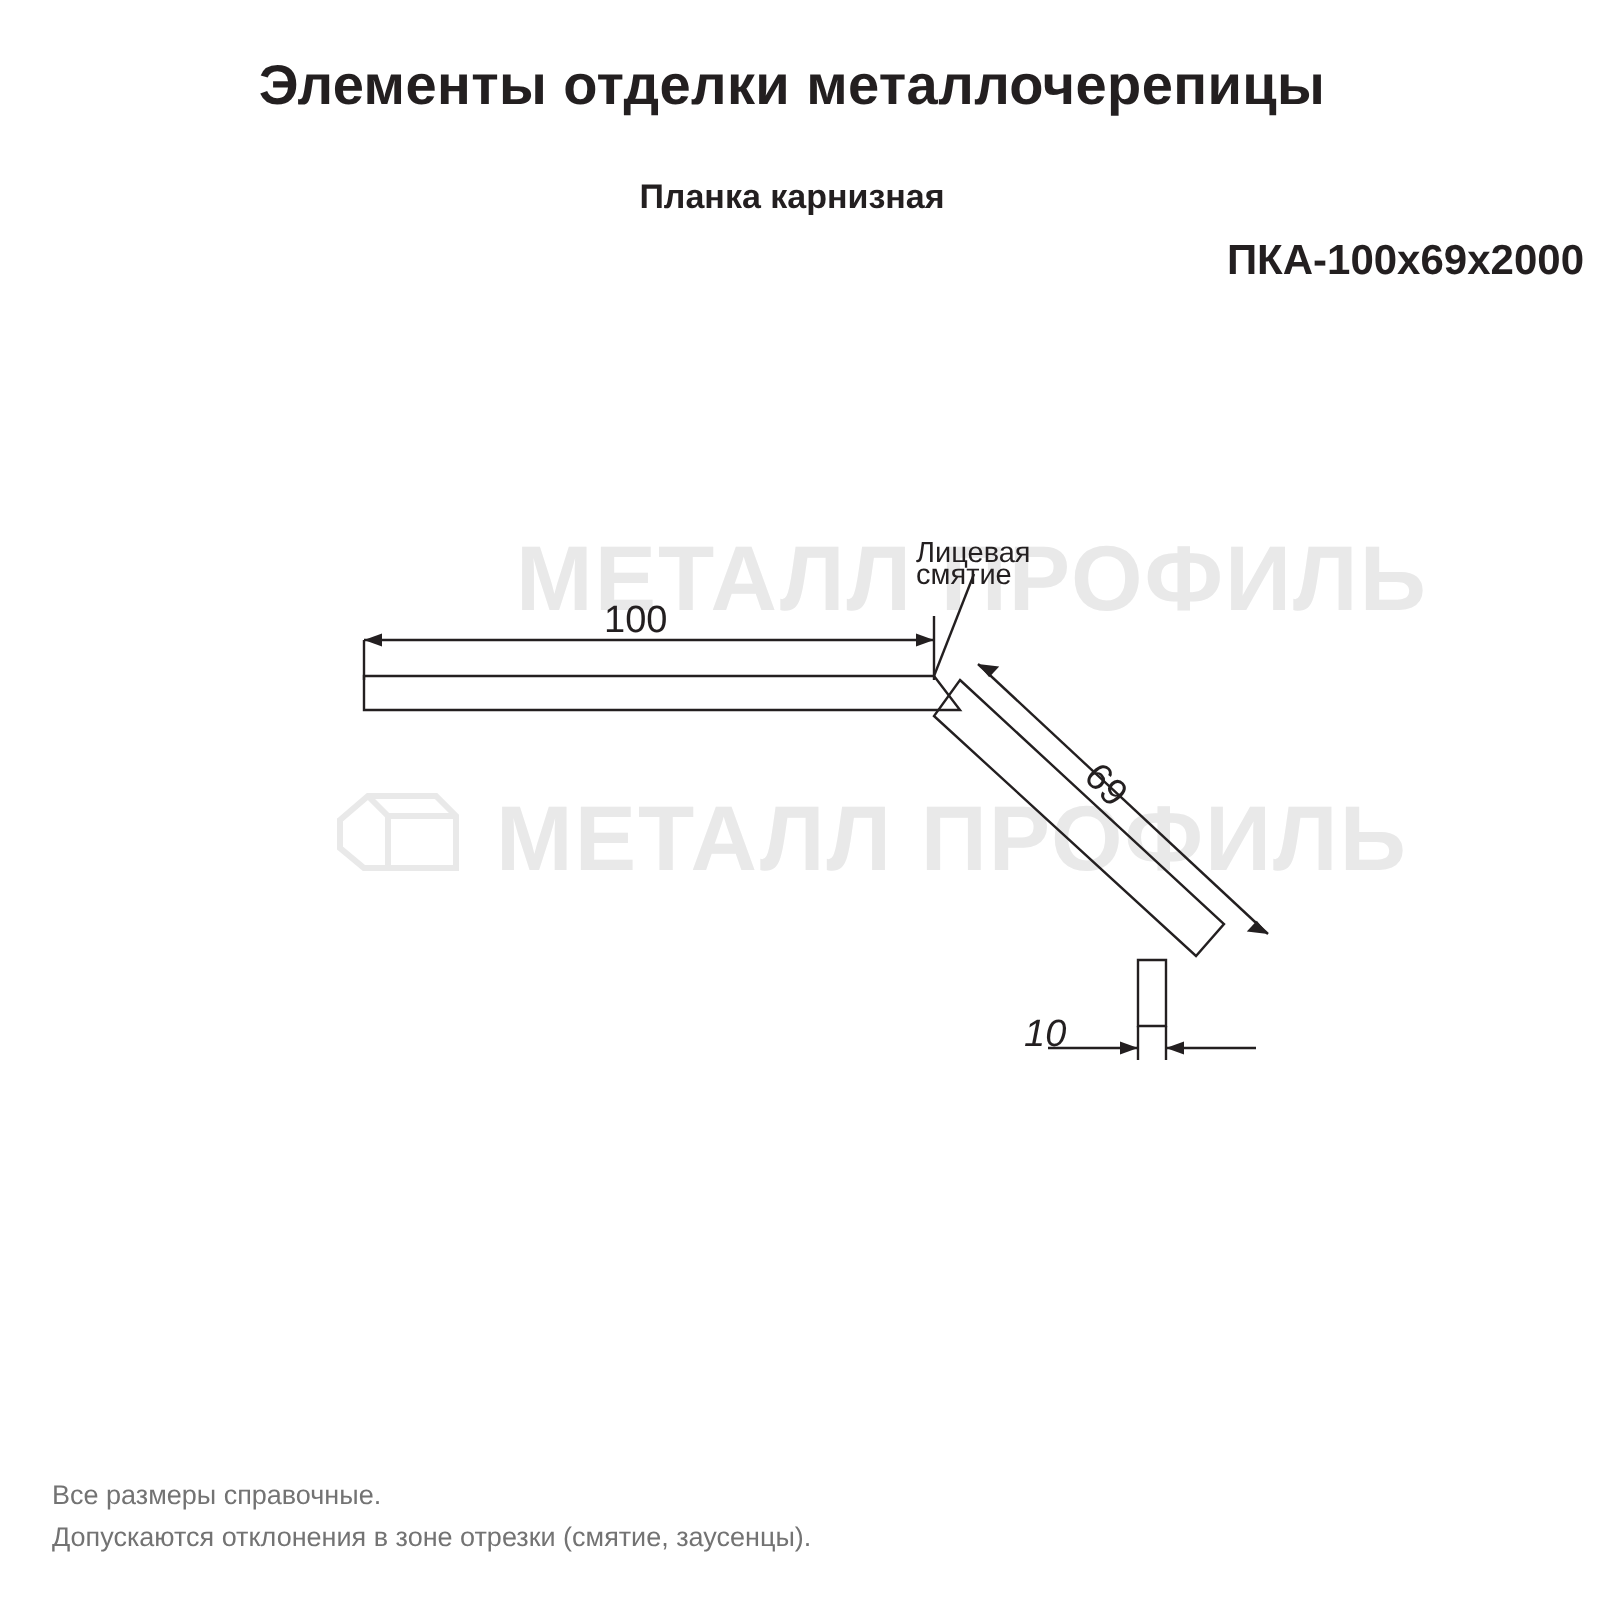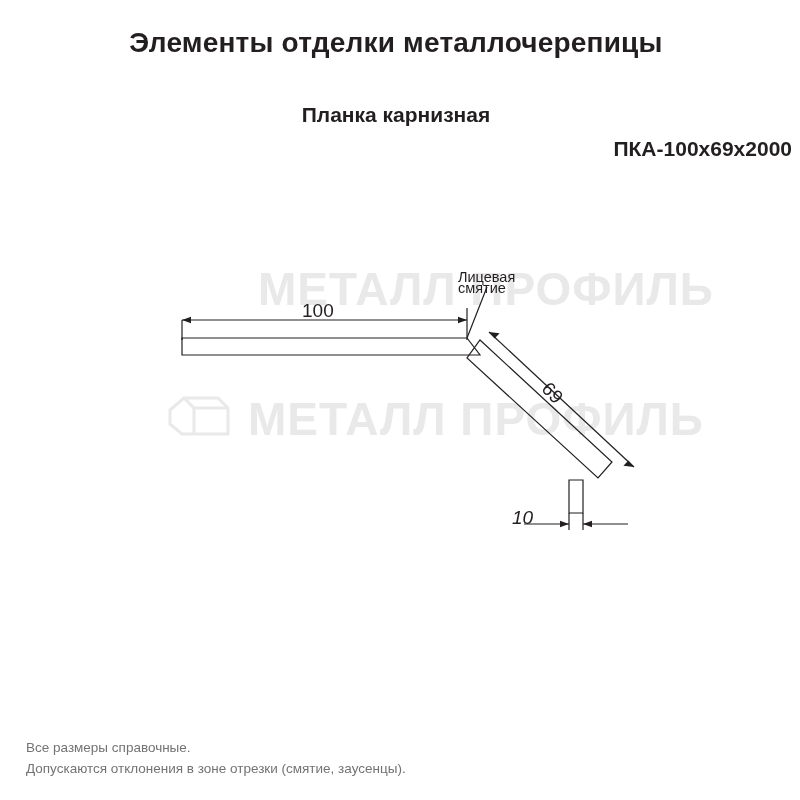--- a/index.html
+++ b/index.html
@@ -26,22 +26,22 @@
     width: 792px;
     text-align: center;
   }
   .main-title {
     font-size: 28px;
     font-weight: bold;
     letter-spacing: 0.2px;
     line-height: 1.2;
   }
   .sub-title {
-    margin-top: 41px;
-    font-size: 21px;
+    margin-top: 28px;
+    font-size: 17px;
     font-weight: bold;
     line-height: 1.35;
   }
   .sku-title {
     margin-top: 6px;
     font-size: 21px;
     font-weight: bold;
     line-height: 1.35;
     text-align: right;
   }

